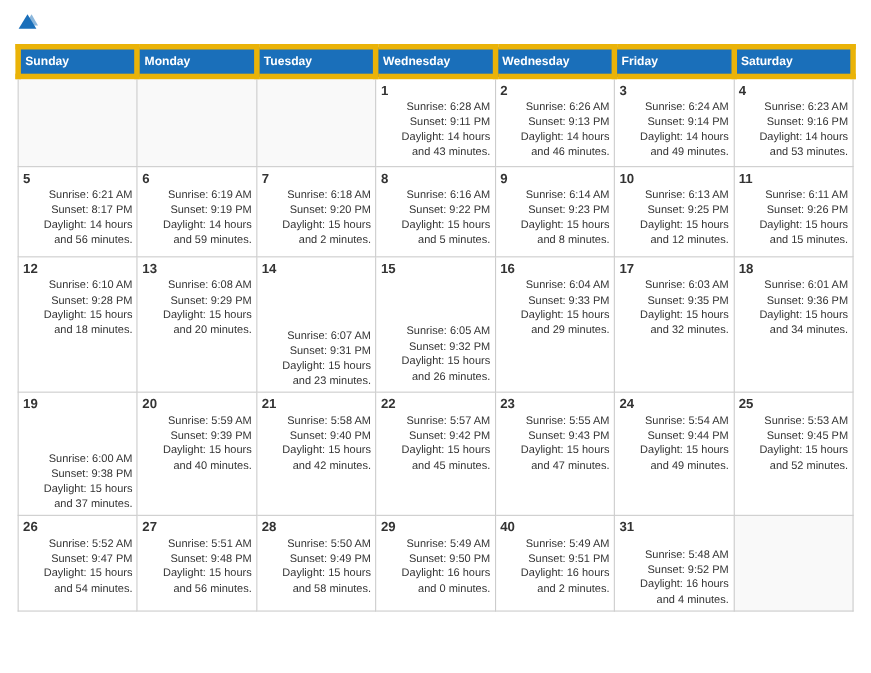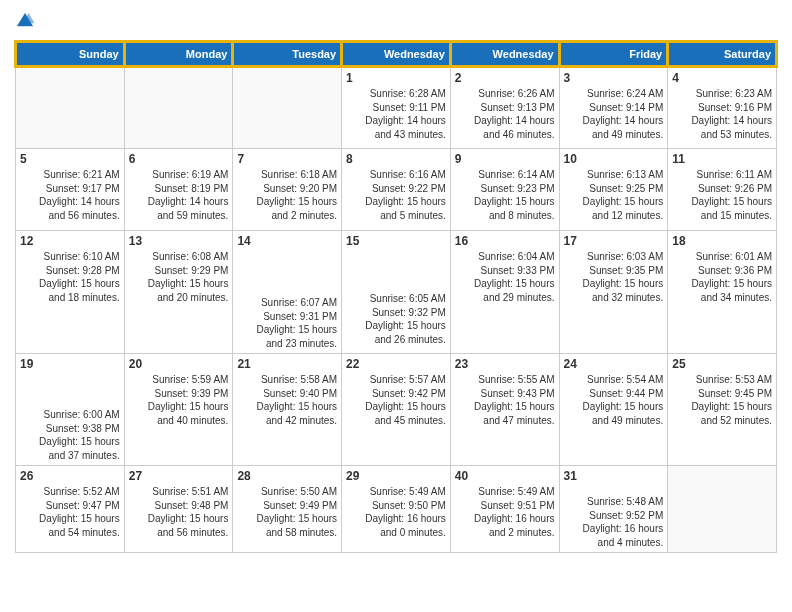--- a/index.html
+++ b/index.html
@@ -56,22 +56,22 @@
     .calendar {
       width: 100%;
       border-collapse: collapse;
     }
     .calendar th {
       background: #1a6fba;
       color: #fff;
       font-size: 11px;
       font-weight: bold;
       padding: 5px 4px;
-      text-align: right;
-      border: 3px solid #eab308;
+      text-align: left;
+      border: 5px solid #eab308;
     }
     .calendar td {
       border: 1px solid #ccc;
       vertical-align: top;
       padding: 3px 4px;
       font-size: 9.5px;
       color: #333;
       background: #fff;
       width: 14.28%;
       height: 82px;
@@ -155,28 +155,28 @@
             <div class="day-info" style="white-space: pre-line;">Sunrise: 6:23 AM
 Sunset: 9:16 PM
 Daylight: 14 hours
 and 53 minutes.</div>
           </td>
         </tr>
         <tr>
           <td>
             <span class="day-number">5</span>
             <div class="day-info" style="white-space: pre-line;">Sunrise: 6:21 AM
-Sunset: 9:17 PM
+Sunset: 8:17 PM
 Daylight: 14 hours
 and 56 minutes.</div>
           </td>
           <td>
             <span class="day-number">6</span>
             <div class="day-info" style="white-space: pre-line;">Sunrise: 6:19 AM
-Sunset: 8:19 PM
+Sunset: 9:19 PM
 Daylight: 14 hours
 and 59 minutes.</div>
           </td>
           <td>
             <span class="day-number">7</span>
             <div class="day-info" style="white-space: pre-line;">Sunrise: 6:18 AM
 Sunset: 9:20 PM
 Daylight: 15 hours
 and 2 minutes.</div>
           </td>

